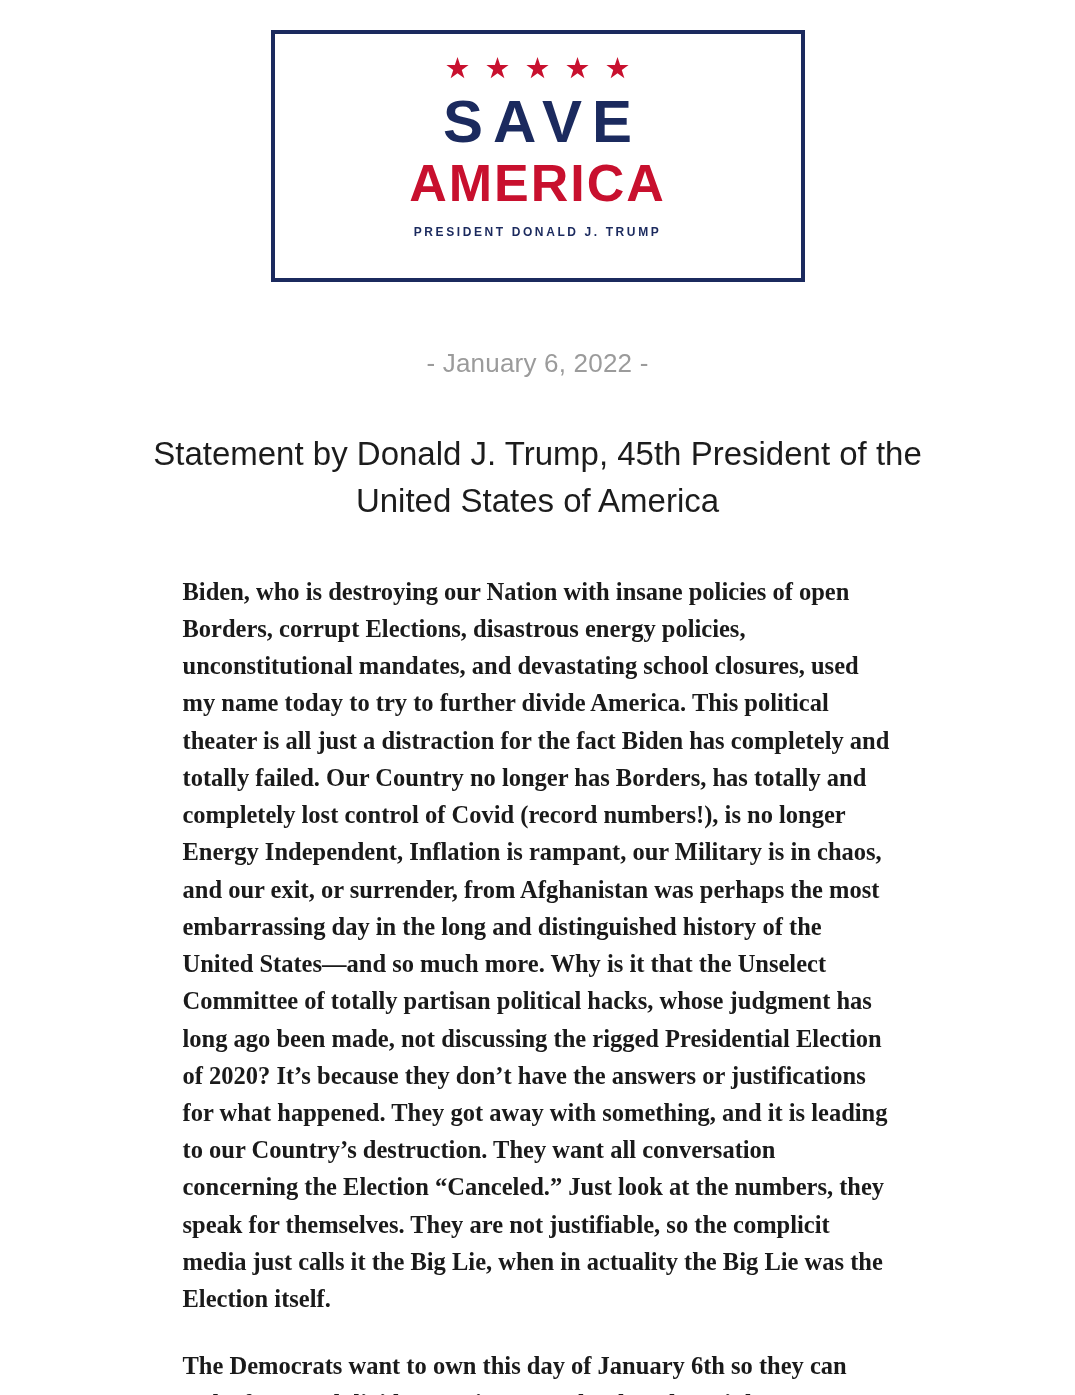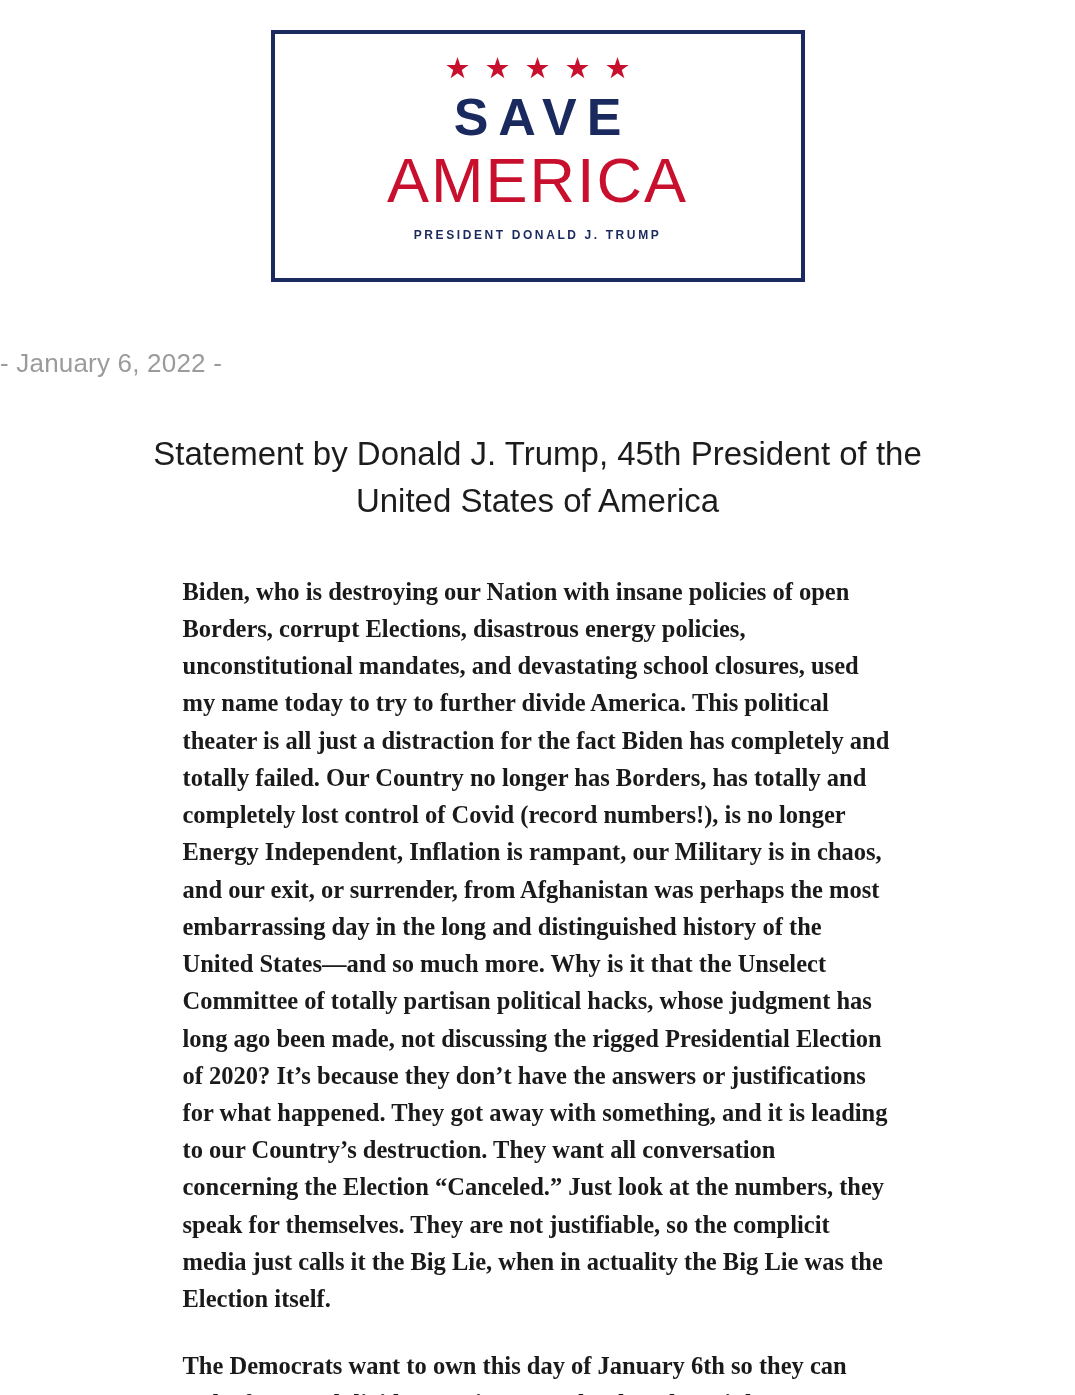--- a/index.html
+++ b/index.html
@@ -52,44 +52,45 @@
   }
   .star {
     color: #c8102e;
     font-size: 29px;
     line-height: 1;
     display: inline-block;
   }
   .word-save {
     color: #1b2a5e;
     font-weight: bold;
-    font-size: 52px;
+    font-size: 60px;
     letter-spacing: 10px;
     line-height: 1.05;
     margin-left: 10px;
   }
   .word-america {
     color: #c8102e;
-    font-weight: normal;
-    font-size: 63px;
+    font-weight: bold;
+    font-size: 52px;
     letter-spacing: 2px;
     line-height: 1.0;
     margin-top: 4px;
     text-align: right;
   }
   .logo-sub {
     color: #1b2a5e;
     font-weight: bold;
     font-size: 12px;
     letter-spacing: 2.6px;
     margin-top: 16px;
   }
 
   
   .date-line {
+    text-align: center;
     color: #9b9b9b;
     font-size: 26px;
     margin-top: 66px;
     letter-spacing: 0.2px;
   }
 
   
   .doc-title {
     text-align: center;
     color: #1c1c1c;

